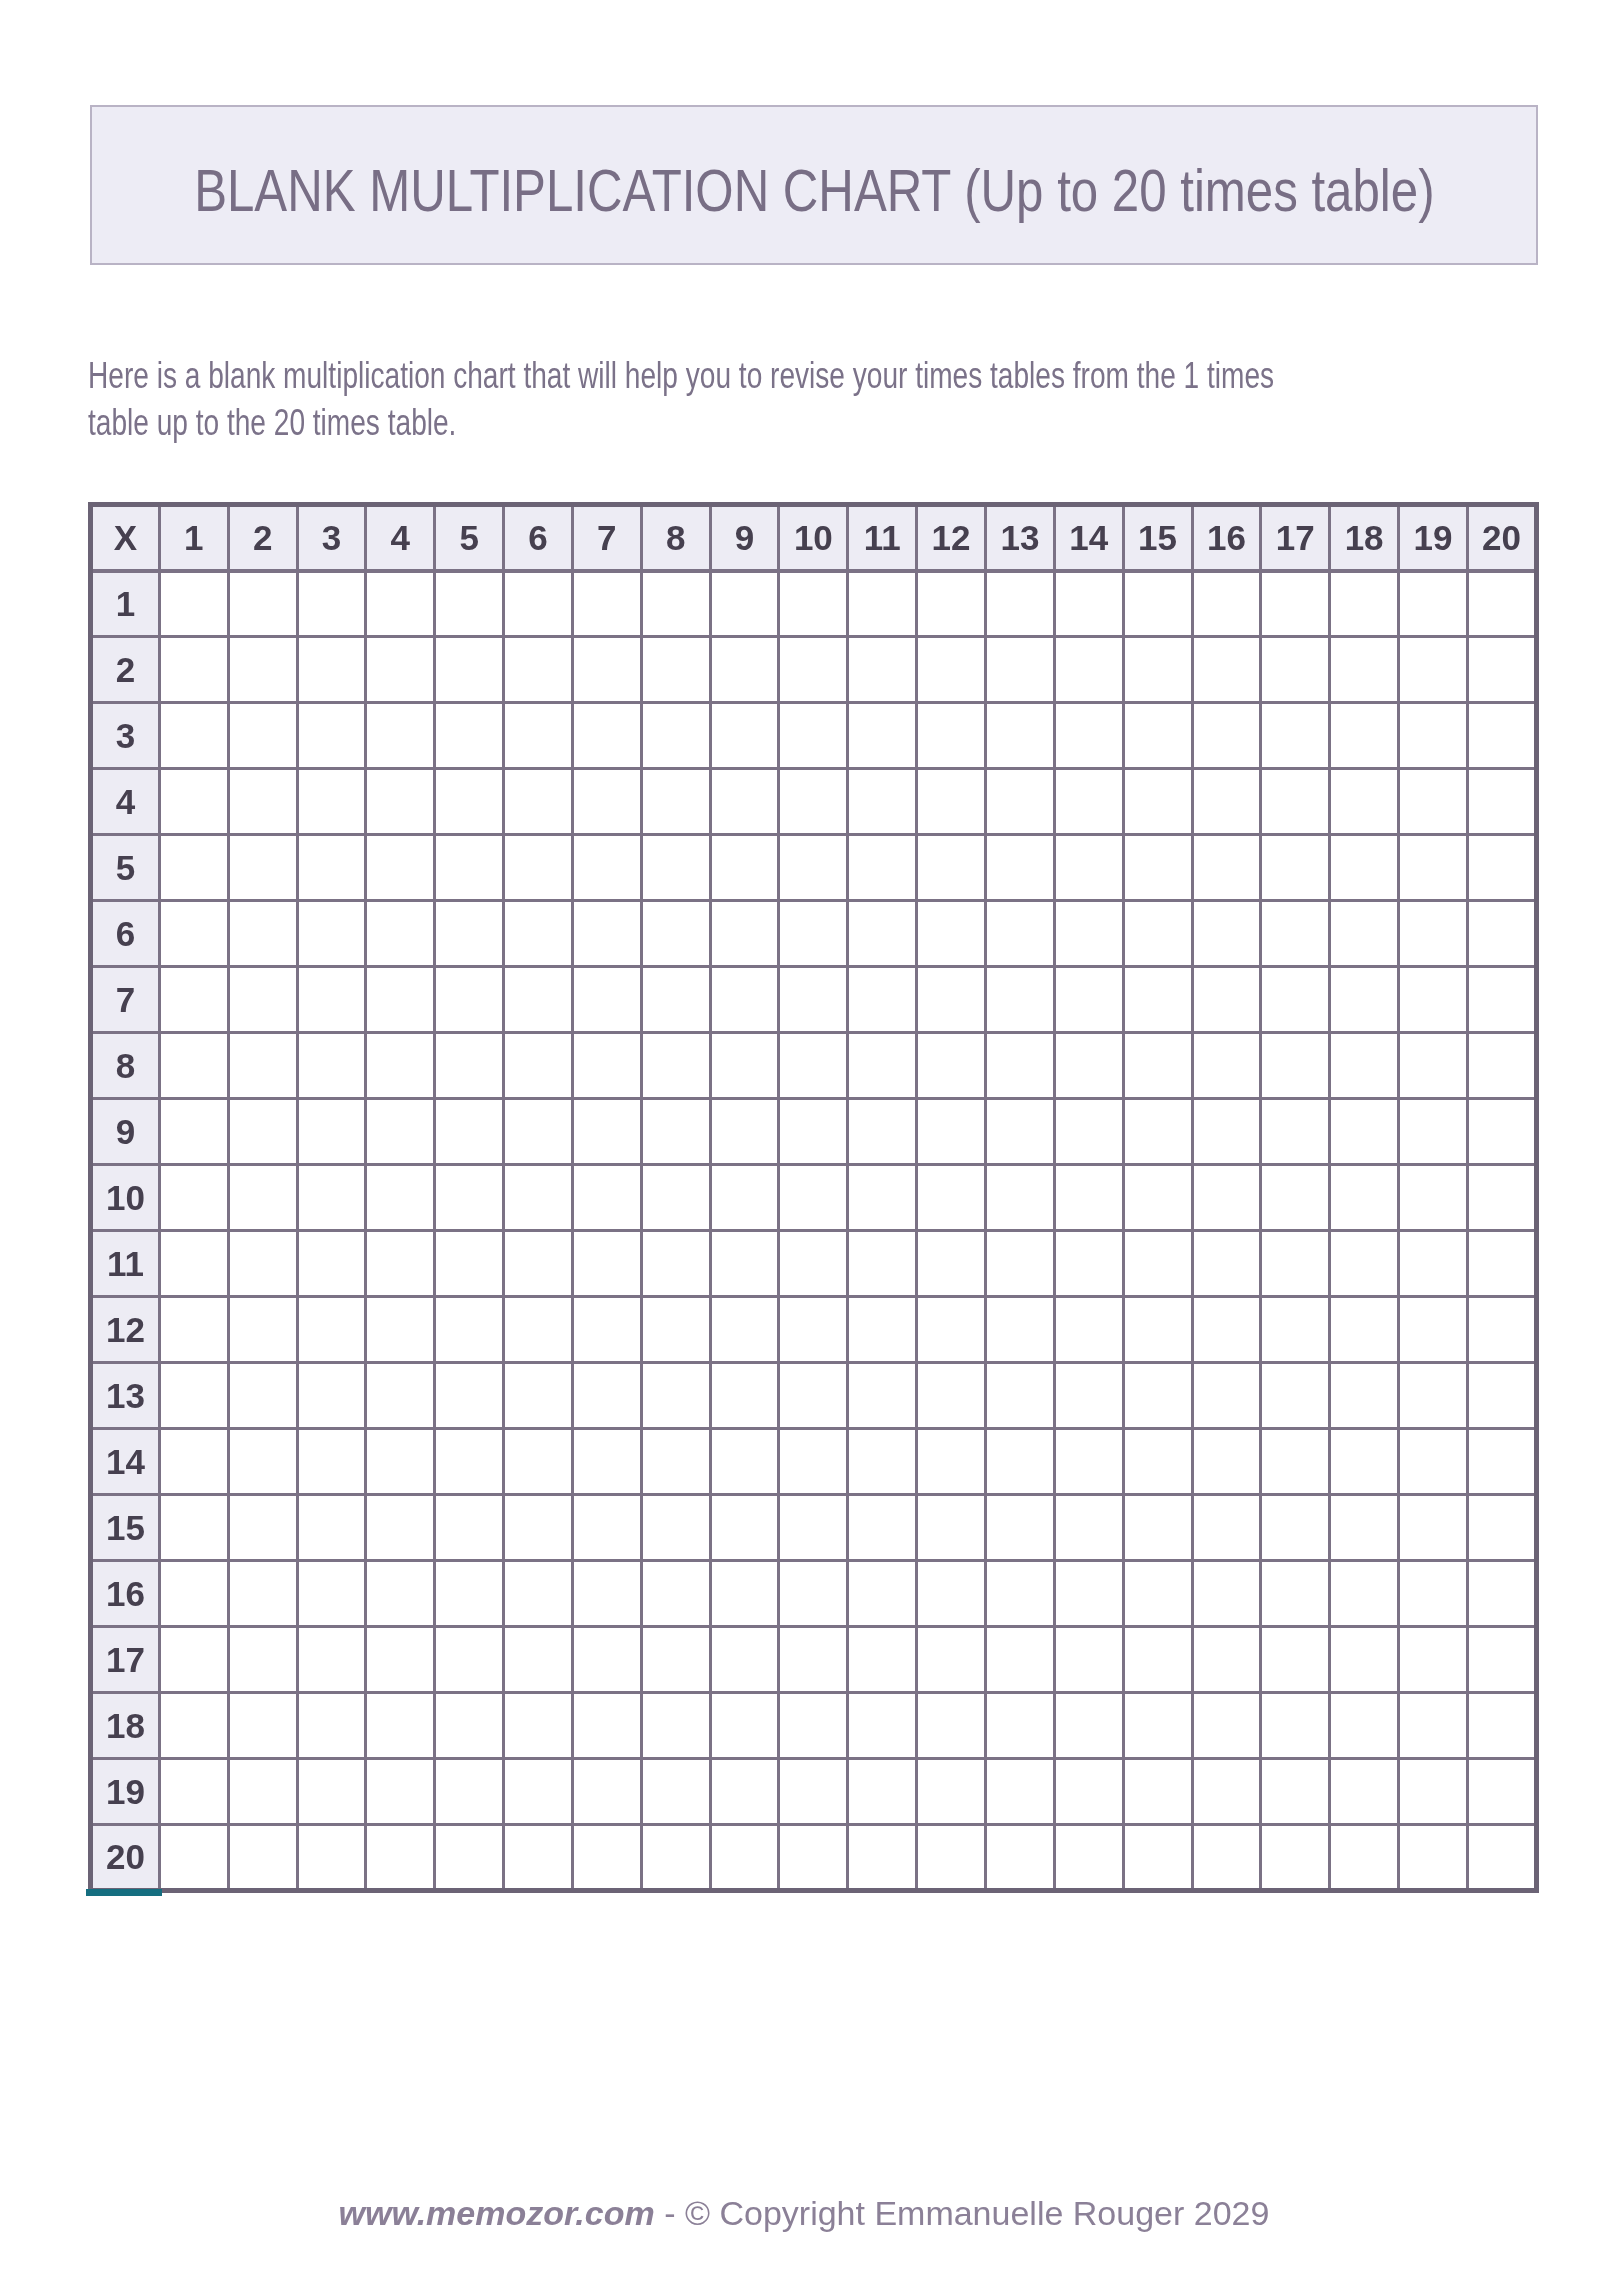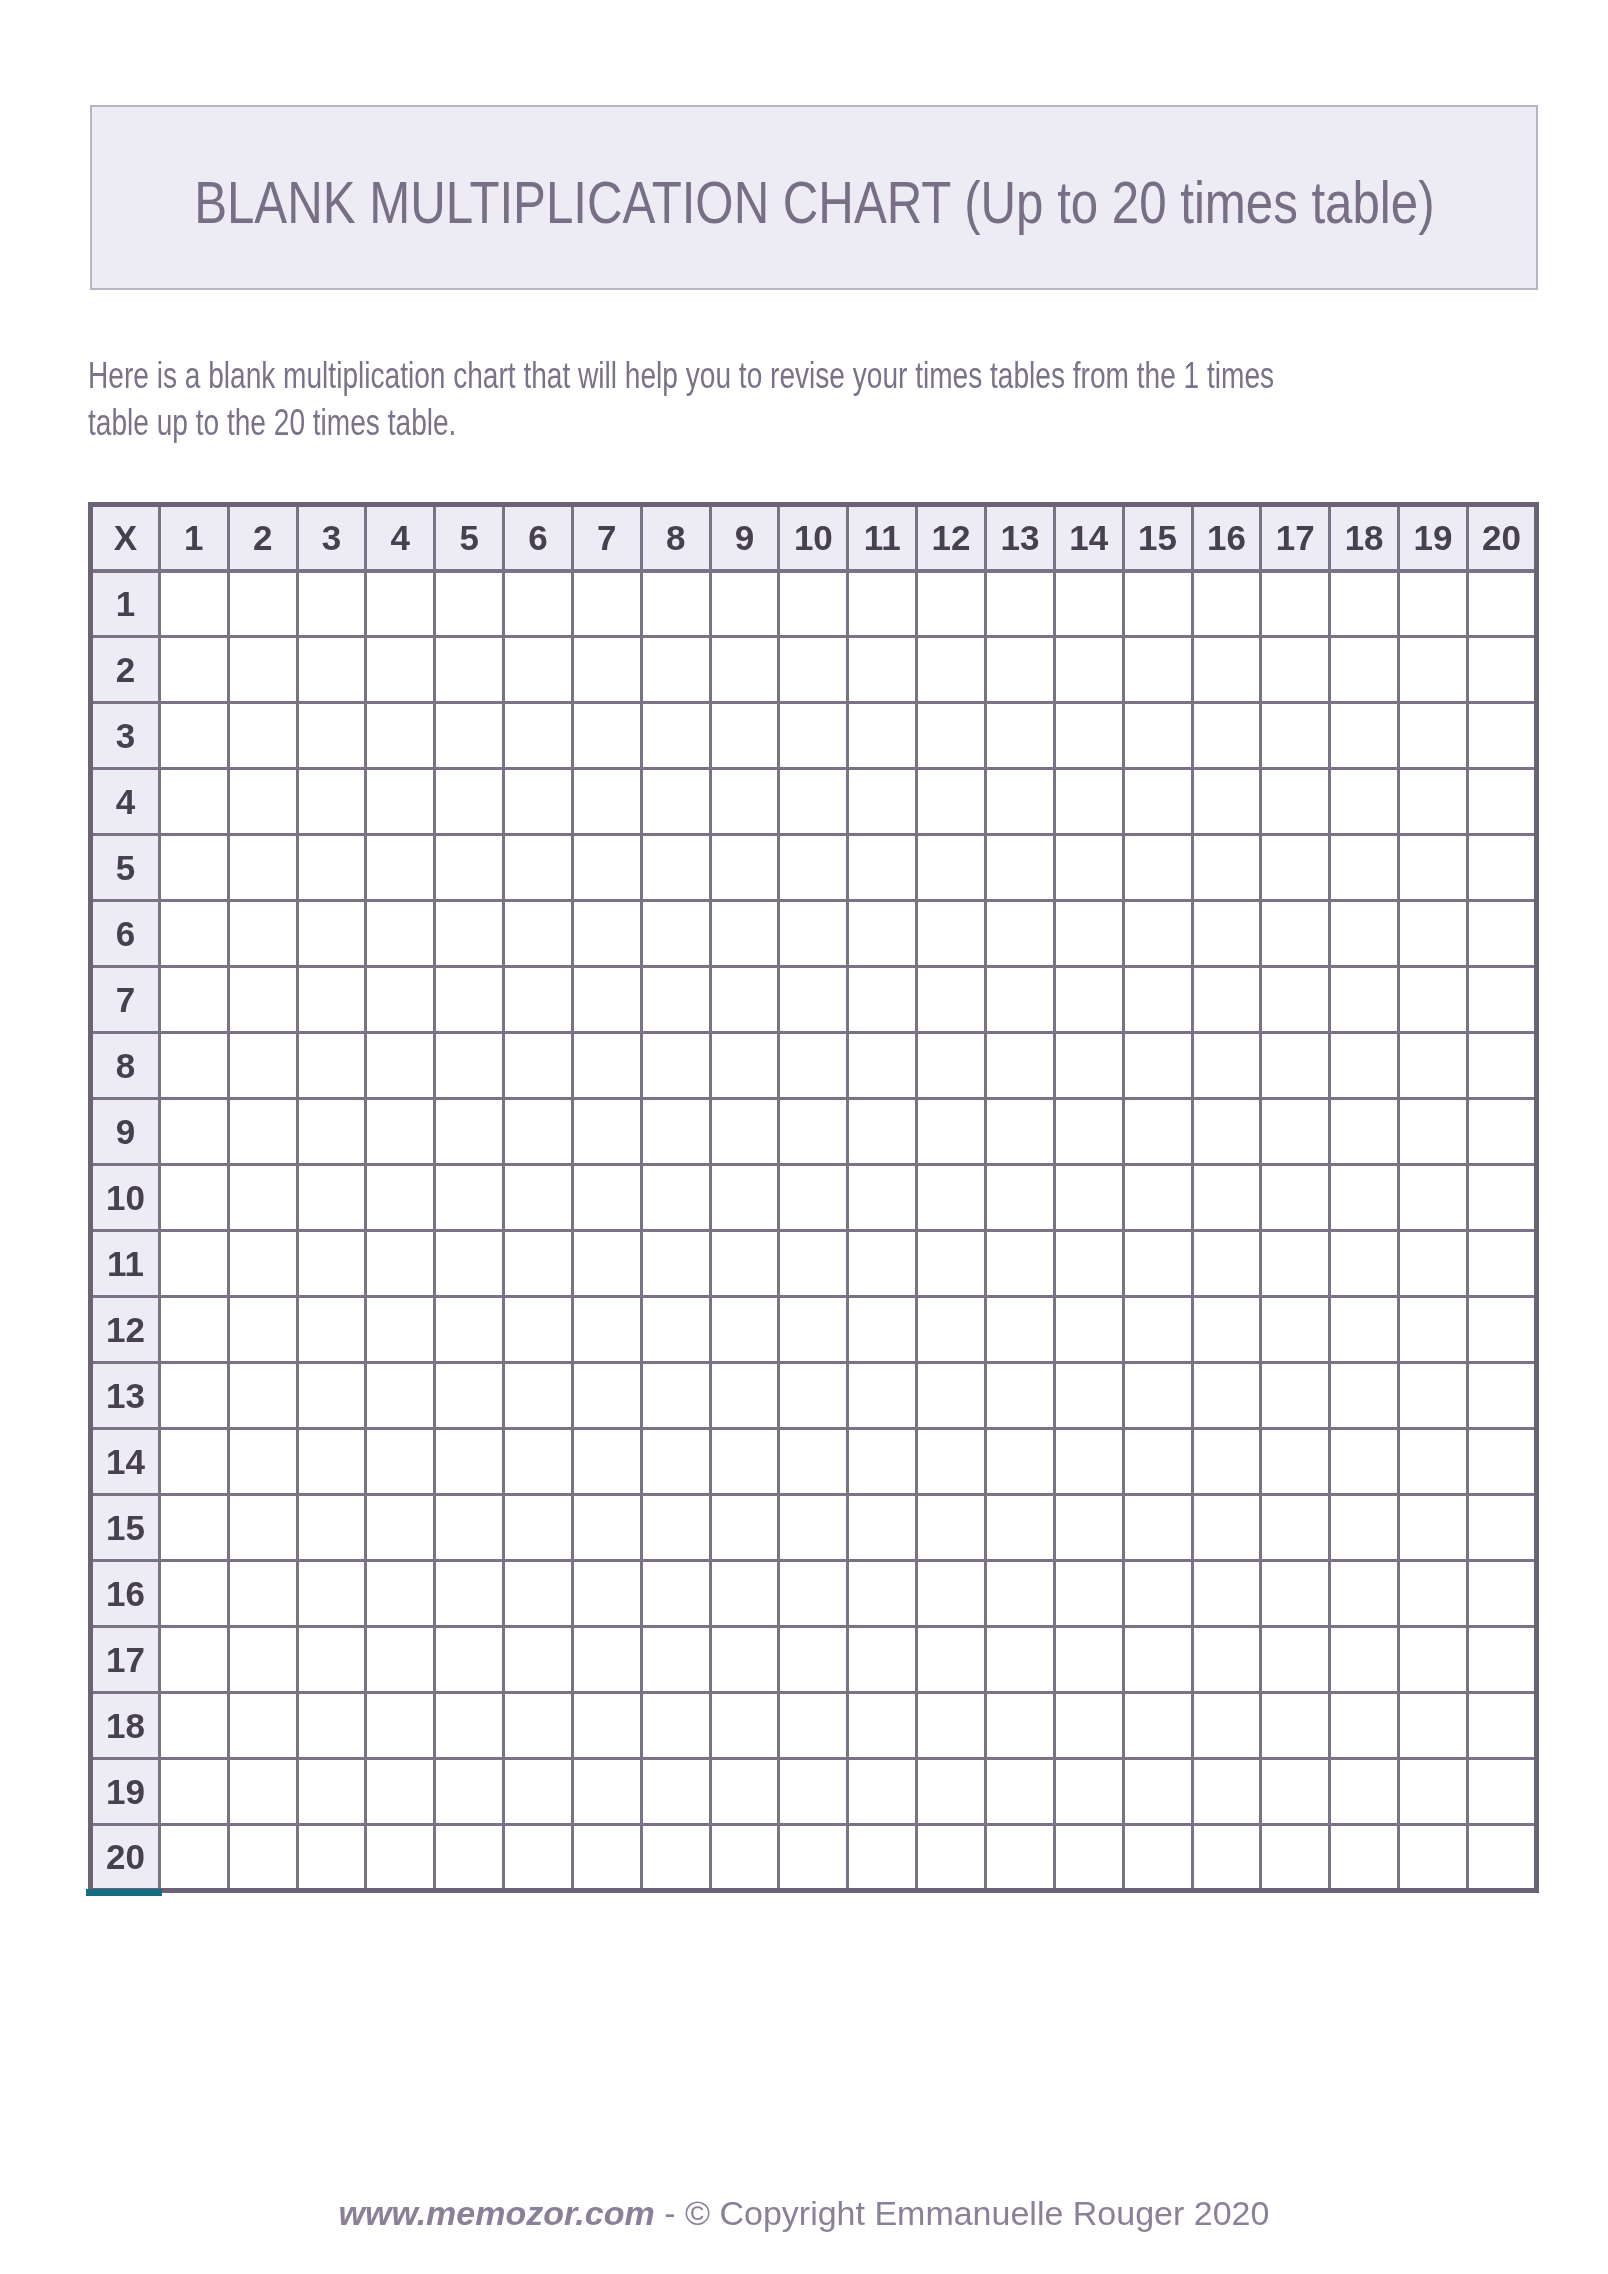--- a/index.html
+++ b/index.html
@@ -10,21 +10,21 @@
   }
   *{margin:0;padding:0;box-sizing:border-box;}
   html,body{width:1608px;height:2274px;}
   body{
     background:var(--page-bg);
     font-family:"Liberation Sans", sans-serif;
     position:relative;
     overflow:hidden;
   }
   .banner{
-    position:absolute; left:90px; top:105px; width:1448px; height:185px;
+    position:absolute; left:90px; top:105px; width:1448px; height:160px;
     background:var(--banner-bg); border:2px solid var(--banner-border);
     display:flex; align-items:center; justify-content:center;
   }
   .title{
     font-size:60px; font-weight:500; color:var(--title-color);
     white-space:nowrap; transform:scaleX(0.82); transform-origin:center;
     padding-top:10px; letter-spacing:0;
   }
   .intro{
     position:absolute; left:88px; top:352px;
@@ -555,13 +555,13 @@
           <td></td>
           <td></td>
           <td></td>
           <td></td>
         </tr>
       </tbody>
     </table>
   <div class="accent-underline"></div>
 </div>
 
-<div class="footer"><span class="site">www.memozor.com</span><span> - © Copyright Emmanuelle Rouger 2020</span></div>
+<div class="footer"><span class="site">www.memozor.com</span><span> - © Copyright Emmanuelle Rouger 2029</span></div>
 
 </body></html>

